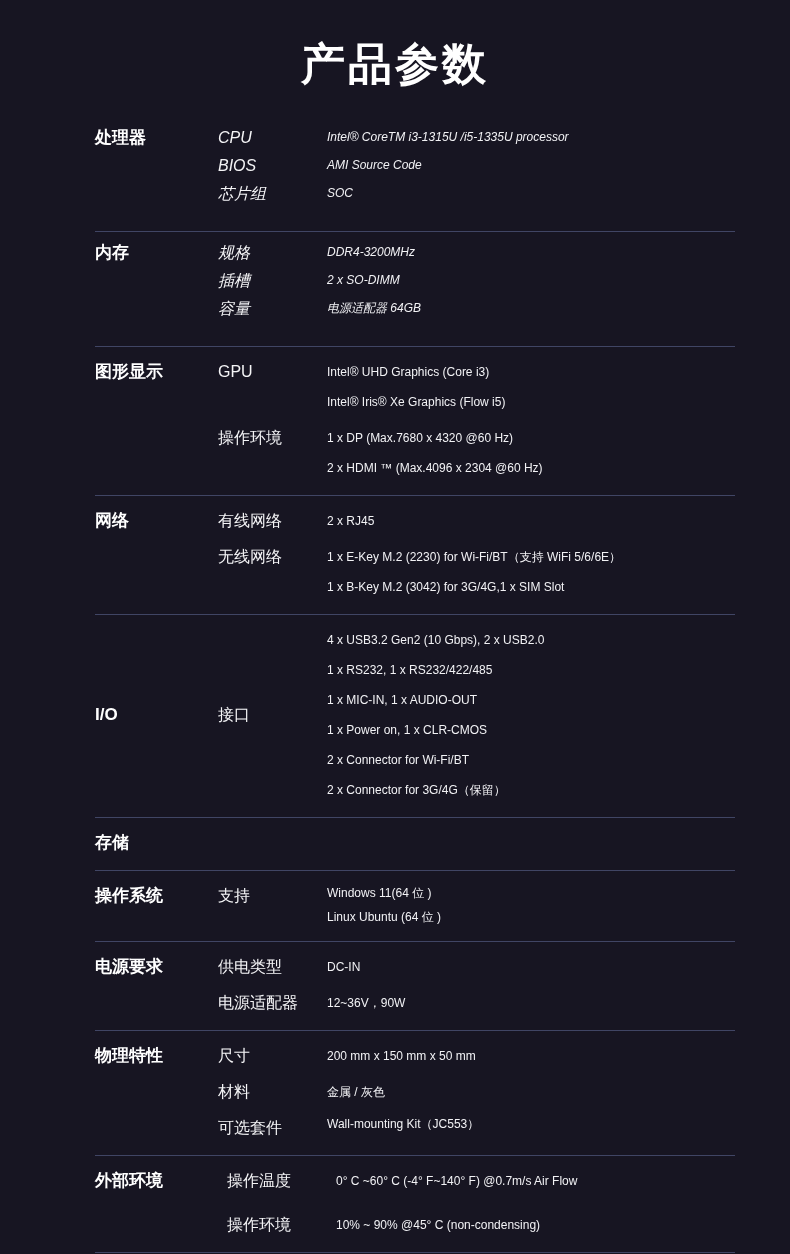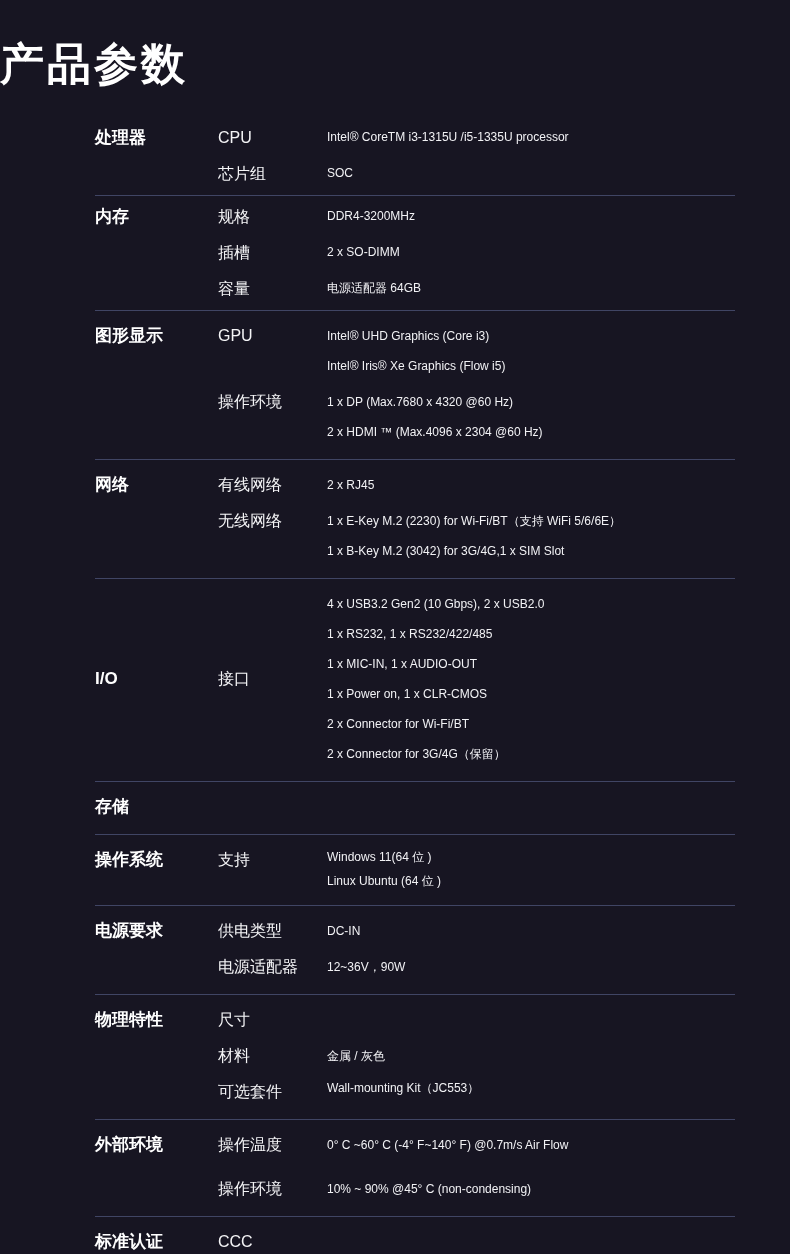--- a/index.html
+++ b/index.html
@@ -9,20 +9,21 @@
     width: 790px;
     min-height: 1254px;
     margin: 0 auto;
     background: #171522;
     color: #f4f4f6;
     font-family: "Liberation Sans", "DejaVu Sans", sans-serif;
     box-sizing: border-box;
     overflow: hidden;
   }
   .title {
+    text-align: center;
     color: #ffffff;
     font-size: 44px;
     font-weight: 800;
     letter-spacing: 3px;
     padding-top: 38px;
     margin: 0 0 26px 0;
     line-height: 1.2;
   }
   .specs { padding: 0 55px 40px 95px; }
   .section {
@@ -38,44 +39,50 @@
     color: #ffffff;
     line-height: 30px;
     align-self: start;
   }
   .items { display: flex; flex-direction: column; gap: 6px; }
   .item { display: grid; grid-template-columns: 109px 1fr; }
   .label { font-size: 16px; font-weight: 400; color: #f4f4f6; line-height: 30px; align-self: start; }
   .lines { display: flex; flex-direction: column; }
   .line { font-size: 12px; font-weight: 400; color: #f2f2f5; line-height: 30px; }
   
-  .section.dense { padding: 7px 0 8px 0; }
-  .section.dense .items { gap: 9px; }
+  .section.dense { padding: 7px 0 24px 0; }
+  .section.dense .items { gap: 1px; font-style: italic; }
   .section.dense .cat, .section.dense .label, .section.dense .line { line-height: 27px; }
   .section.center .cat, .section.center .label { align-self: center; }
   .section.os-tight .line { line-height: 24px; }
-  .section.env .items { gap: 14px; }
+  .section.env .items { gap: 14px; margin-left: 9px; }
   .item.tight .line { line-height: 23px; }
 </style>
 </head>
 <body>
 
 <div class="page">
   <h1 class="title">产品参数</h1>
   <div class="specs" id="specs">
       <div class="section dense">
         <div class="cat">处理器</div>
         <div class="items">
           <div class="item">
             <div class="label">CPU</div>
             <div class="lines">
               <div class="line">Intel® CoreTM i3-1315U /i5-1335U processor</div>
             </div>
           </div>
           <div class="item">
+            <div class="label">BIOS</div>
+            <div class="lines">
+              <div class="line">AMI Source Code</div>
+            </div>
+          </div>
+          <div class="item">
             <div class="label">芯片组</div>
             <div class="lines">
               <div class="line">SOC</div>
             </div>
           </div>
         </div>
       </div>
       <div class="section dense">
         <div class="cat">内存</div>
         <div class="items">
@@ -182,20 +189,23 @@
               <div class="line">12~36V，90W</div>
             </div>
           </div>
         </div>
       </div>
       <div class="section">
         <div class="cat">物理特性</div>
         <div class="items">
           <div class="item">
             <div class="label">尺寸</div>
+            <div class="lines">
+              <div class="line">200 mm x 150 mm x 50 mm</div>
+            </div>
           </div>
           <div class="item">
             <div class="label">材料</div>
             <div class="lines">
               <div class="line">金属 / 灰色</div>
             </div>
           </div>
           <div class="item tight">
             <div class="label">可选套件</div>
             <div class="lines">

